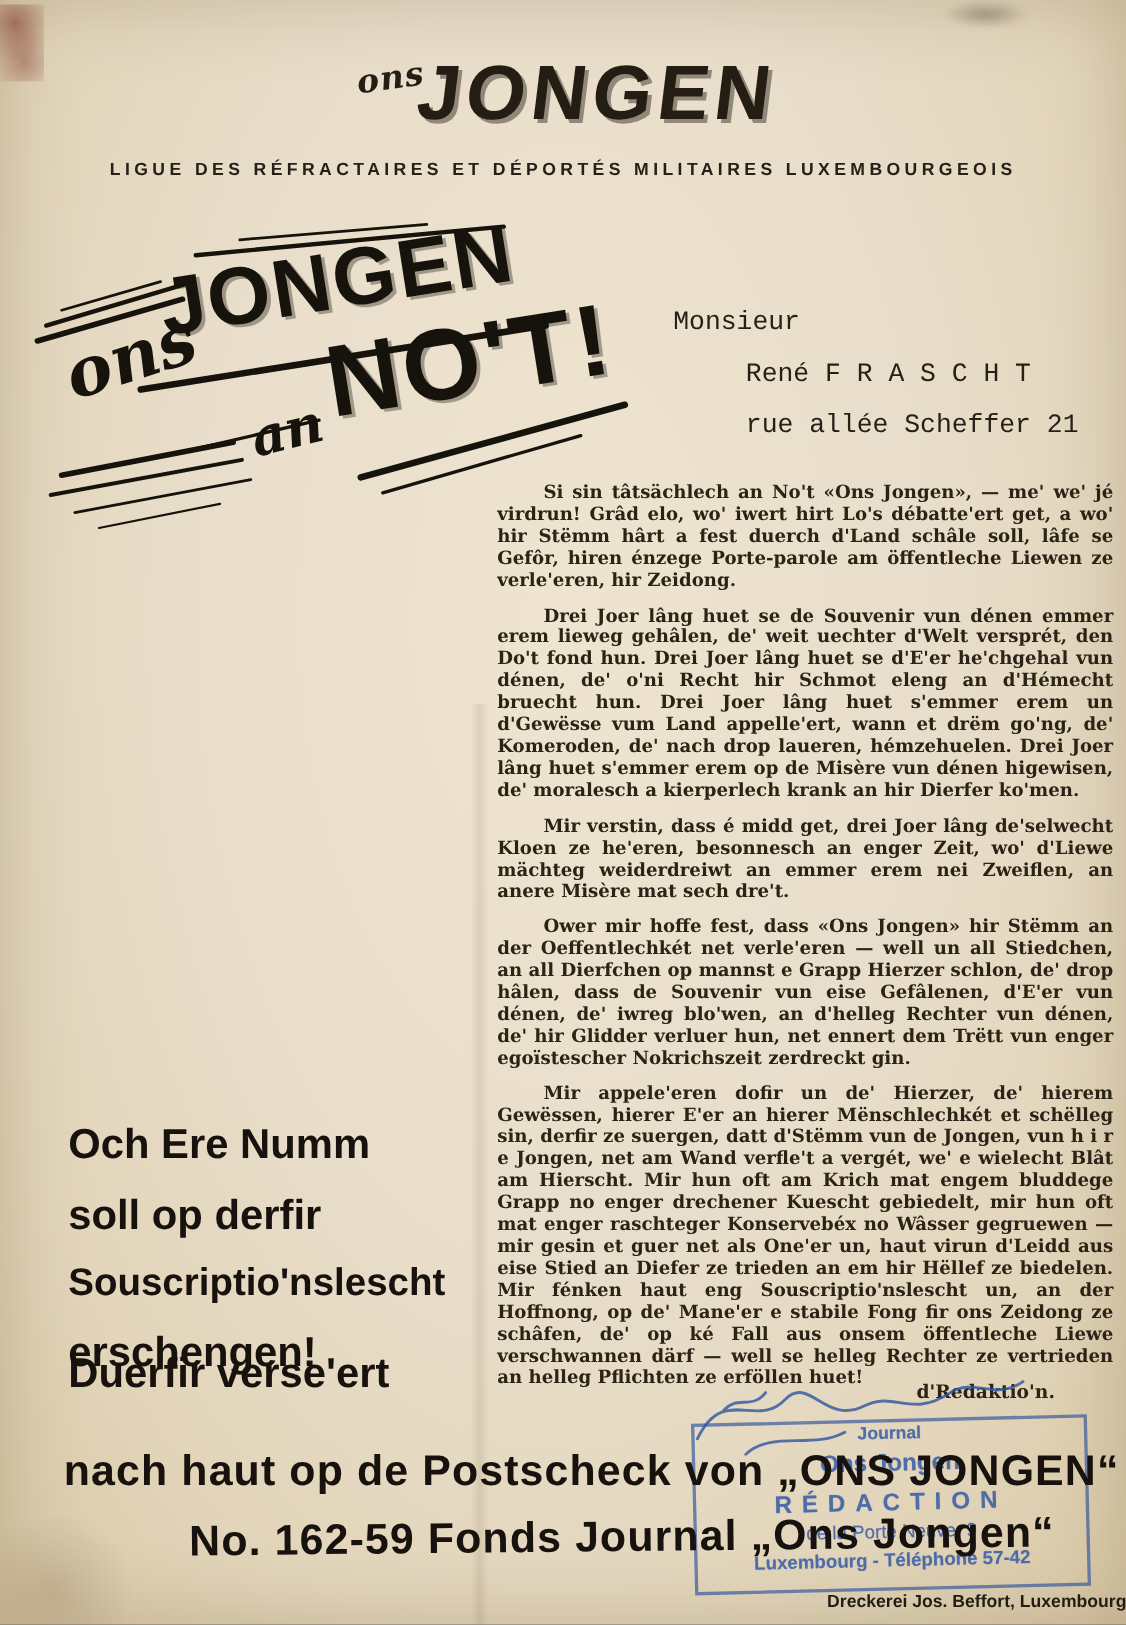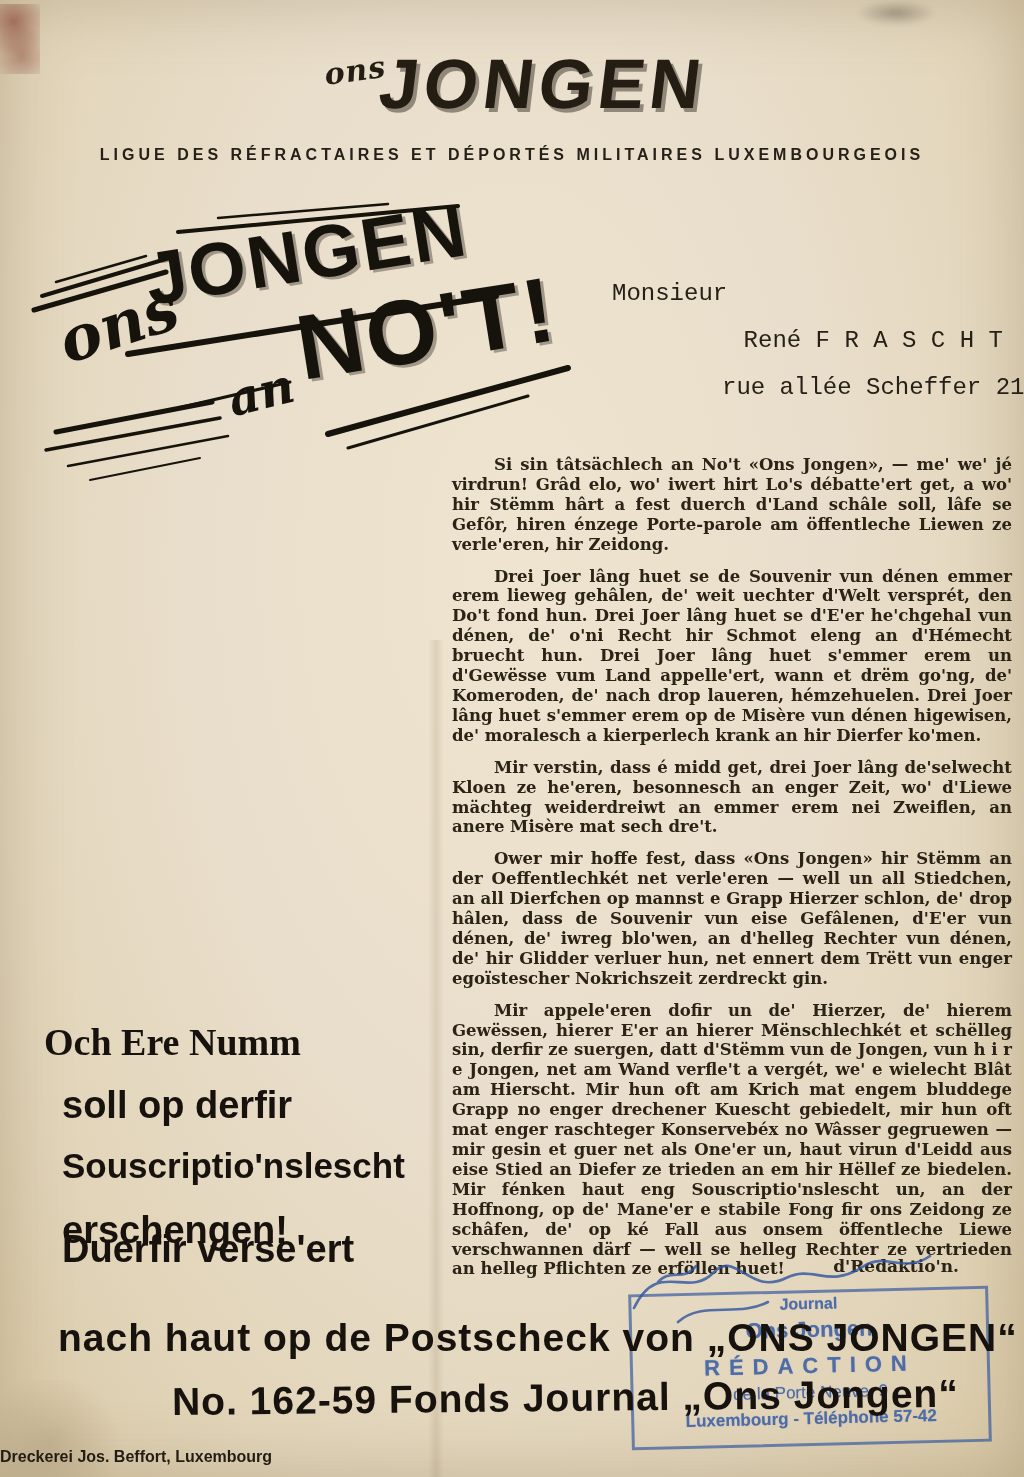--- a/index.html
+++ b/index.html
@@ -31,63 +31,63 @@
     text-shadow:4px 4px 0 rgba(38,31,22,.45);}
   .league{position:absolute;top:146px;left:0;width:100%;text-align:center;
     font-family:"Liberation Sans",sans-serif;font-weight:700;font-size:16px;letter-spacing:4px;
     white-space:nowrap;color:#262019;}
   .address{position:absolute;top:209px;left:584px;font-family:"Liberation Mono",monospace;
     font-size:17px;color:#2a2318;}
 
   
   .recipient{position:absolute;top:270px;left:612px;font-family:"Liberation Mono",monospace;
     font-size:24px;line-height:47px;color:#262017;}
-  .recipient .indent{margin-left:110px;white-space:nowrap;text-align:center;}
+  .recipient .indent{margin-left:66px;white-space:nowrap;}
 
   
   .emblem{position:absolute;left:28px;top:196px;width:560px;height:300px;color:#16120c;}
   .emblem .word{position:absolute;font-weight:900;white-space:nowrap;}
   .w-ons{left:30px;top:92px;font-size:62px;font-family:"DejaVu Serif",serif;font-style:italic;transform:rotate(-18deg);}
   .w-jongen{left:116px;top:16px;font-size:74px;font-family:"Liberation Sans",sans-serif;transform:rotate(-9deg);letter-spacing:2px;text-shadow:3px 3px 0 rgba(22,18,12,.35);}
   .w-an{left:200px;top:168px;font-size:48px;font-family:"DejaVu Serif",serif;font-style:italic;transform:rotate(-14deg);}
   .w-not{left:268px;top:80px;font-size:92px;font-family:"Liberation Sans",sans-serif;transform:rotate(-9deg);letter-spacing:3px;text-shadow:3px 3px 0 rgba(22,18,12,.35);}
   .emblem svg{position:absolute;left:0;top:0;}
 
   
   .body-col{position:absolute;left:452px;top:438px;width:560px;text-align:justify;
-    font-size:16.5px;line-height:19.9px;font-weight:bold;color:#2b2316;margin-top:17px;}
+    font-size:16.5px;line-height:19.9px;font-weight:bold;color:#2b2316;}
   .body-col p{margin:0 0 12px 0;text-indent:42px;}
   .sig{position:absolute;left:479px;top:1256px;width:480px;text-align:right;
     font-size:17px;font-weight:bold;color:#2b2316;}
 
   
   .slogan-line{position:absolute;font-family:"Liberation Sans",sans-serif;font-weight:700;
     color:#17120d;white-space:nowrap;z-index:3;}
-  .sl-0{left:44px;top:1020px;font-size:38px;font-family:Liberation Serif, serif;}
+  .sl-0{left:62px;top:1020px;font-size:38px;}
   .sl-1{left:62px;top:1084px;font-size:38px;}
   .sl-2{left:62px;top:1146px;font-size:35px;}
   .sl-3{left:62px;top:1209px;font-size:38px;}
   .sl-4{left:62px;top:1228px;font-size:38px;}
   .sl-5{left:58px;top:1316px;font-size:39px;letter-spacing:1px;}
   .sl-6{left:172px;top:1376px;font-size:39px;letter-spacing:1px;transform:rotate(-0.6deg);}
 
   
   .stamp{position:absolute;left:630px;top:1290px;width:354px;height:150px;
     border:3px solid rgba(56,90,160,.7);transform:rotate(-1.4deg);z-index:2;
     font-family:"Liberation Sans",sans-serif;color:#3a5ea6;}
   .stamp .sline{position:absolute;width:100%;text-align:center;opacity:.88;text-shadow:0 0 1px rgba(58,94,166,.5);}
   .st-0{top:2px;font-size:16px;font-weight:700;}
   .st-1{top:24px;font-size:22px;font-weight:700;opacity:.55;}
   .st-2{top:60px;font-size:22px;font-weight:700;letter-spacing:9px;}
   .st-3{top:90px;font-size:17px;opacity:.75;}
   .st-4{top:116px;font-size:17px;font-weight:700;}
   .scribble{position:absolute;left:618px;top:1238px;z-index:4;pointer-events:none;}
 
   
-  .footer{position:absolute;left:0;top:1448px;width:1024px;text-align:left;
+  .footer{position:absolute;left:0;top:1448px;width:1024px;text-align:right;
     font-family:"Liberation Sans",sans-serif;font-weight:700;font-size:16px;color:#221c13;}
 </style>
 </head>
 <body>
 
 <div class="page">
 
   <div class="stain tl"></div>
   <div class="stain tr"></div>
   <div class="stain crease"></div>

